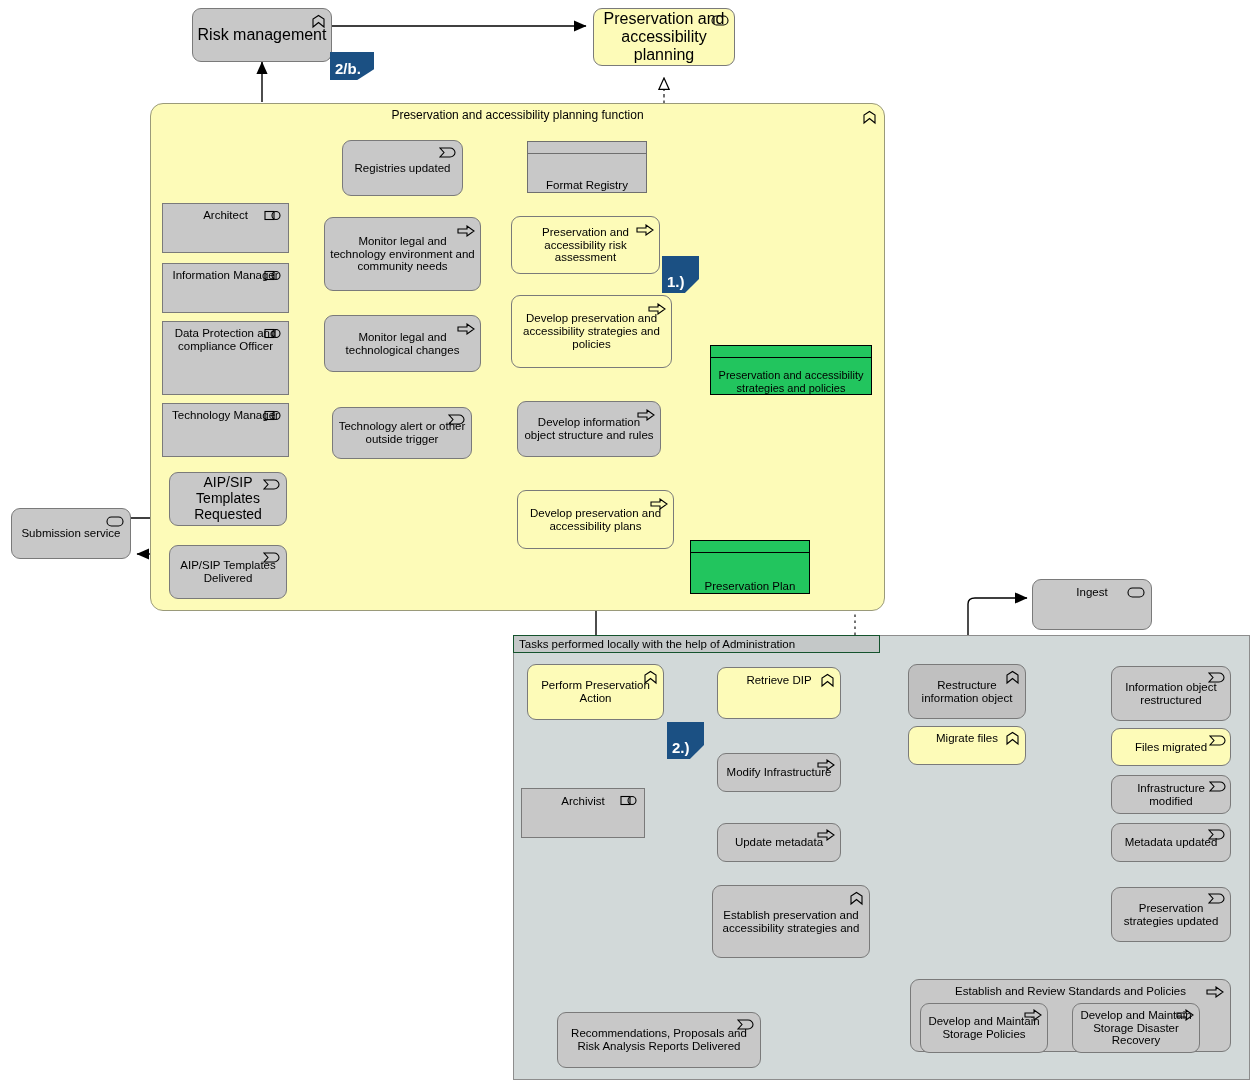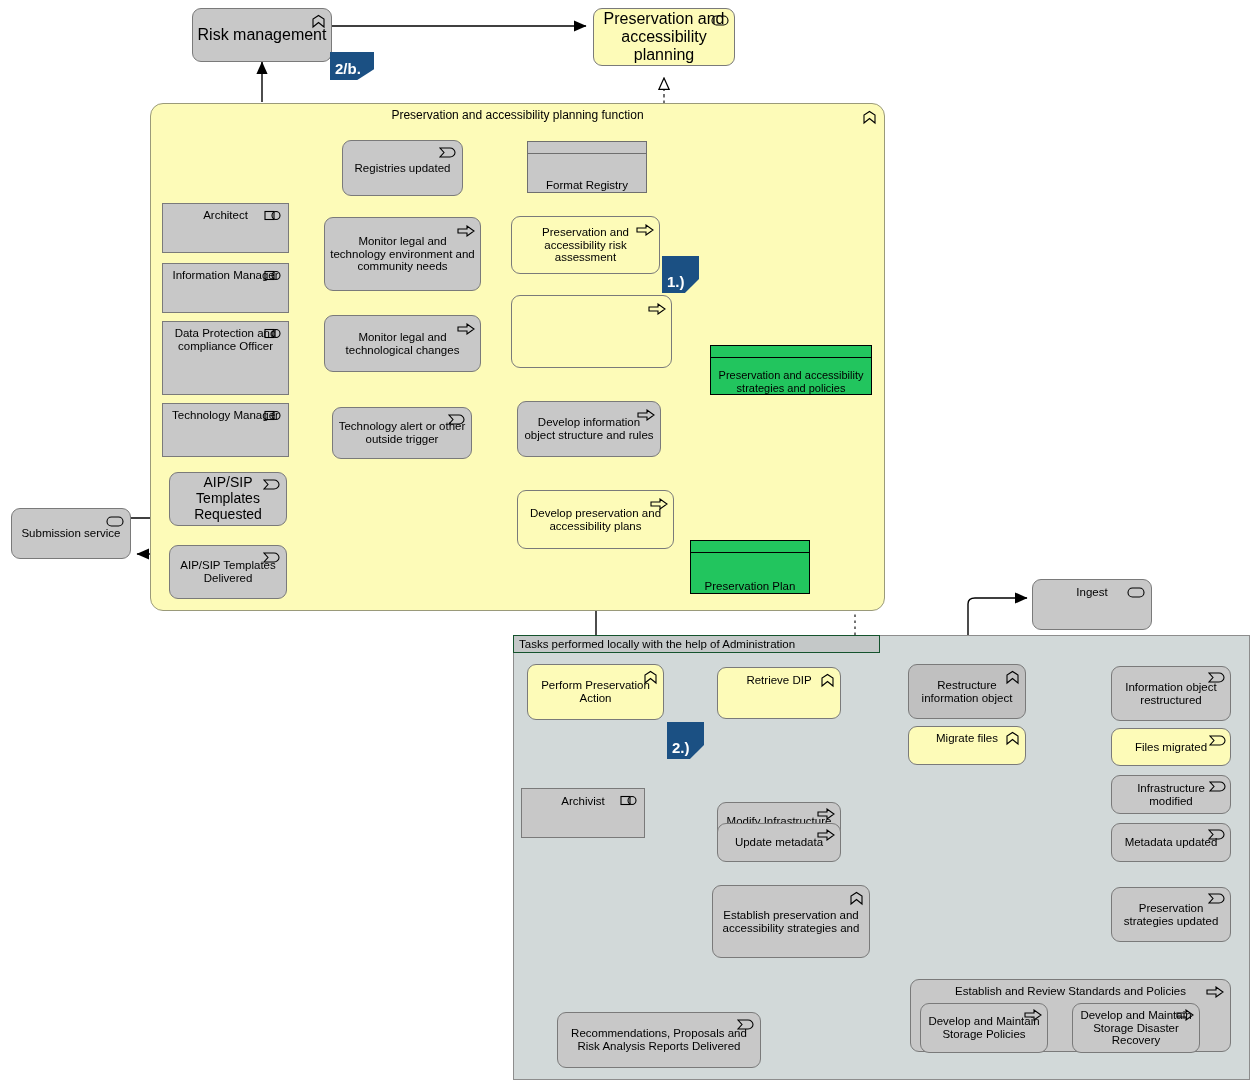--- a/index.html
+++ b/index.html
@@ -274,20 +274,21 @@
   <div class="node rnd f-yellow" style="left:511px;top:216px;width:149px;height:58px;font-size:11.5px;">
     <span class="lbl">Preservation and accessibility risk assessment</span>
     <span class="ic" style="right:5px;top:7px;">
       <svg width="18" height="12" viewBox="0 0 18 12">
           <path d="M1,4 L10,4 L10,1 L17,6 L10,11 L10,8 L1,8 Z" fill="none" stroke="#000" stroke-width="1.1"></path>
         </svg>
     </span>
   </div>
 
   <div class="node rnd f-yellow" style="left:511px;top:295px;width:161px;height:73px;font-size:11.5px;">
+    <span class="lbl">Develop preservation and accessibility strategies and policies</span>
     <span class="ic" style="right:5px;top:7px;">
       <svg width="18" height="12" viewBox="0 0 18 12">
           <path d="M1,4 L10,4 L10,1 L17,6 L10,11 L10,8 L1,8 Z" fill="none" stroke="#000" stroke-width="1.1"></path>
         </svg>
     </span>
   </div>
 
   <div class="node rnd f-gray" style="left:517px;top:401px;width:144px;height:56px;font-size:11.5px;">
     <span class="lbl">Develop information object structure and rules</span>
     <span class="ic" style="right:5px;top:7px;">
@@ -387,21 +388,21 @@
   <div class="node f-gray" style="left:521px;top:788px;width:124px;height:50px;font-size:11.5px;align-items:flex-start;padding-top:6px;">
     <span class="lbl">Archivist</span>
     <span class="ic" style="right:6px;top:6px;">
       <svg width="18" height="11" viewBox="0 0 18 11">
           <rect x="1" y="1.5" width="9" height="8" fill="none" stroke="#000" stroke-width="1.1"></rect>
           <circle cx="12" cy="5.5" r="4" fill="none" stroke="#000" stroke-width="1.1"></circle>
         </svg>
     </span>
   </div>
 
-  <div class="node rnd f-gray" style="left:717px;top:802px;width:124px;height:39px;font-size:11.5px;">
+  <div class="node rnd f-gray" style="left:717px;top:753px;width:124px;height:39px;font-size:11.5px;">
     <span class="lbl">Modify Infrastructure</span>
     <span class="ic" style="right:5px;top:5px;">
       <svg width="18" height="12" viewBox="0 0 18 12">
           <path d="M1,4 L10,4 L10,1 L17,6 L10,11 L10,8 L1,8 Z" fill="none" stroke="#000" stroke-width="1.1"></path>
         </svg>
     </span>
   </div>
 
   <div class="node rnd f-gray" style="left:717px;top:823px;width:124px;height:39px;font-size:11.5px;">
     <span class="lbl">Update metadata</span>

